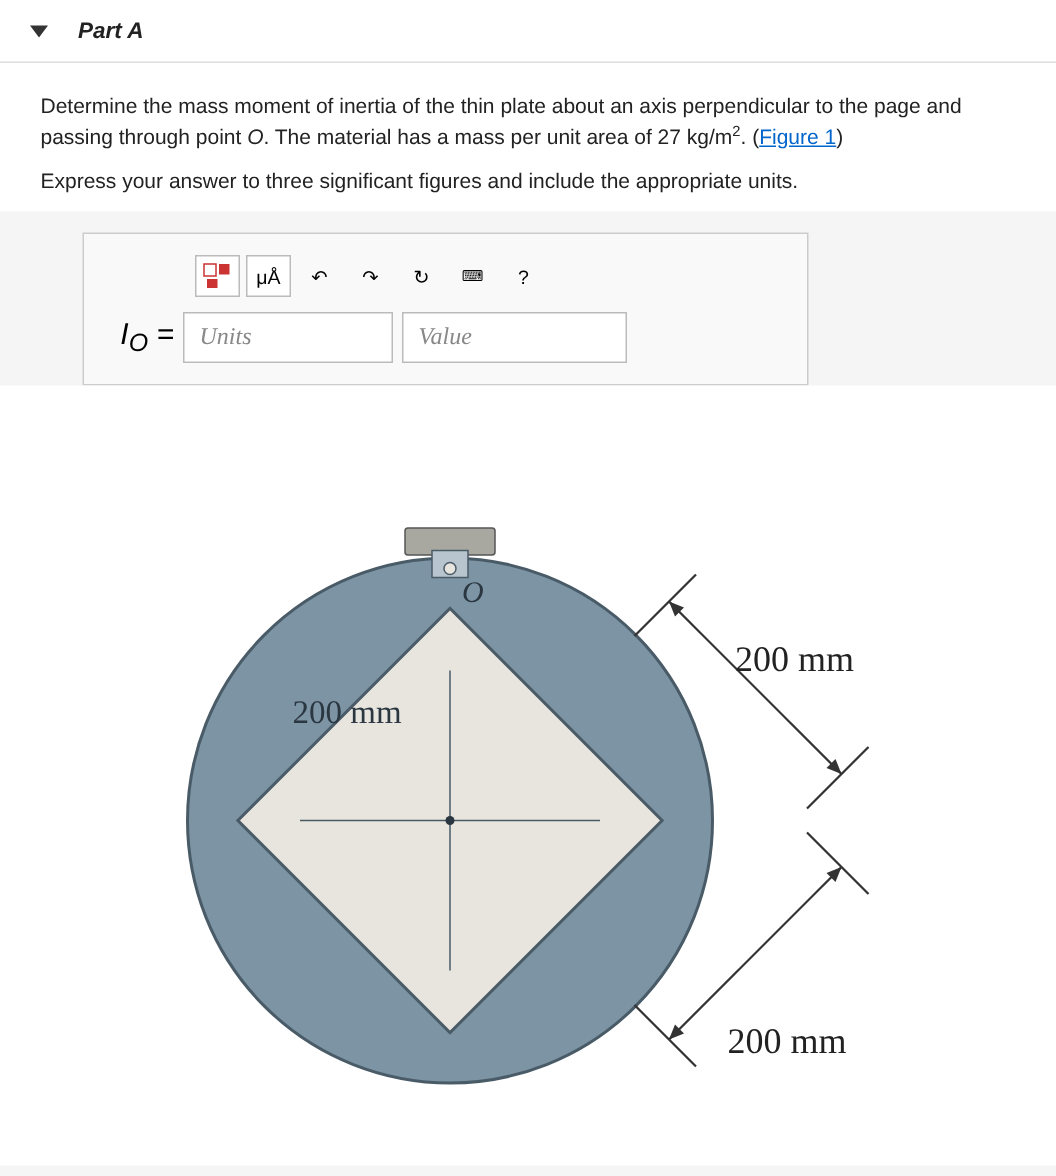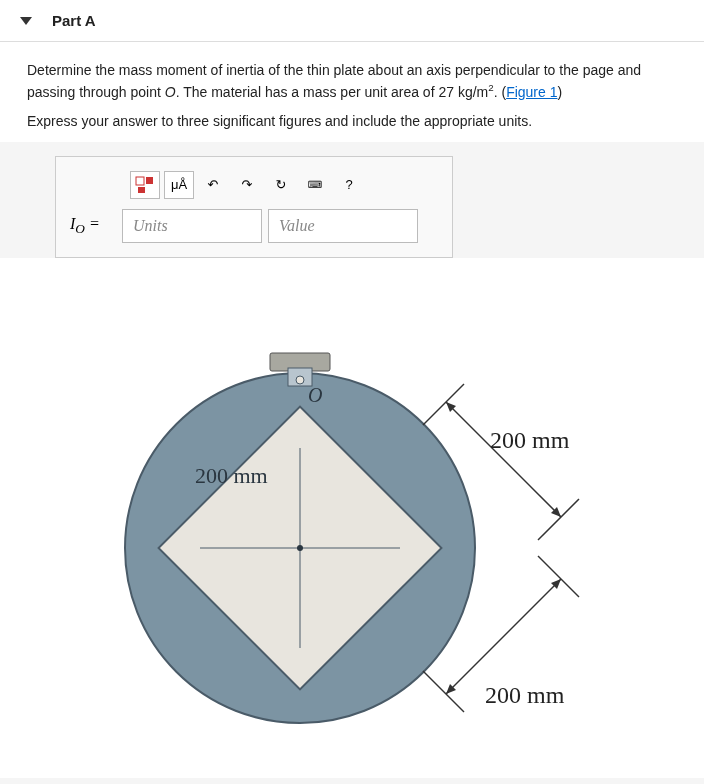--- a/index.html
+++ b/index.html
@@ -9,20 +9,21 @@
       width: 704px;
       height: 784px;
       overflow: hidden;
     }
     .part-header {
       display: flex;
       align-items: center;
       padding: 12px 20px;
       background: #fff;
       border-bottom: 1px solid #ddd;
+      font-style: italic;
     }
     .dropdown-icon {
       width: 0;
       height: 0;
       border-left: 6px solid transparent;
       border-right: 6px solid transparent;
       border-top: 8px solid #333;
       margin-right: 20px;
     }
     .part-title {
@@ -37,21 +38,21 @@
       color: #222;
       line-height: 1.5;
     }
     .figure-link { color: #0066cc; text-decoration: underline; cursor: pointer; }
     .bold { font-weight: normal; margin-top: 8px; }
     .answer-box {
       margin: 14px 30px 0 55px;
       border: 1px solid #ccc;
       background: #f9f9f9;
       padding: 14px;
-      width: 398px;
+      width: 484px;
     }
     .toolbar {
       display: flex;
       gap: 4px;
       margin-left: 60px;
       margin-bottom: 10px;
     }
     .tool-btn {
       width: 30px;
       height: 28px;
@@ -65,23 +66,24 @@
     }
     .tool-btn.tpl { background: #fff; }
     .tool-btn.spacer { border: none; background: transparent; }
     .input-row {
       display: flex;
       align-items: center;
       gap: 6px;
     }
     .io-label {
       font-style: italic;
-      font-family: Liberation Serif, serif;
-      font-size: 16px;
+      font-family: Liberation Sans, sans-serif;
+      font-size: 20px;
       width: 46px;
+      text-align: right;
     }
     .field {
       border: 1px solid #bbb;
       background: #fff;
       height: 34px;
       display: flex;
       align-items: center;
       padding: 0 10px;
       font-style: italic;
       font-family: Georgia, serif;

